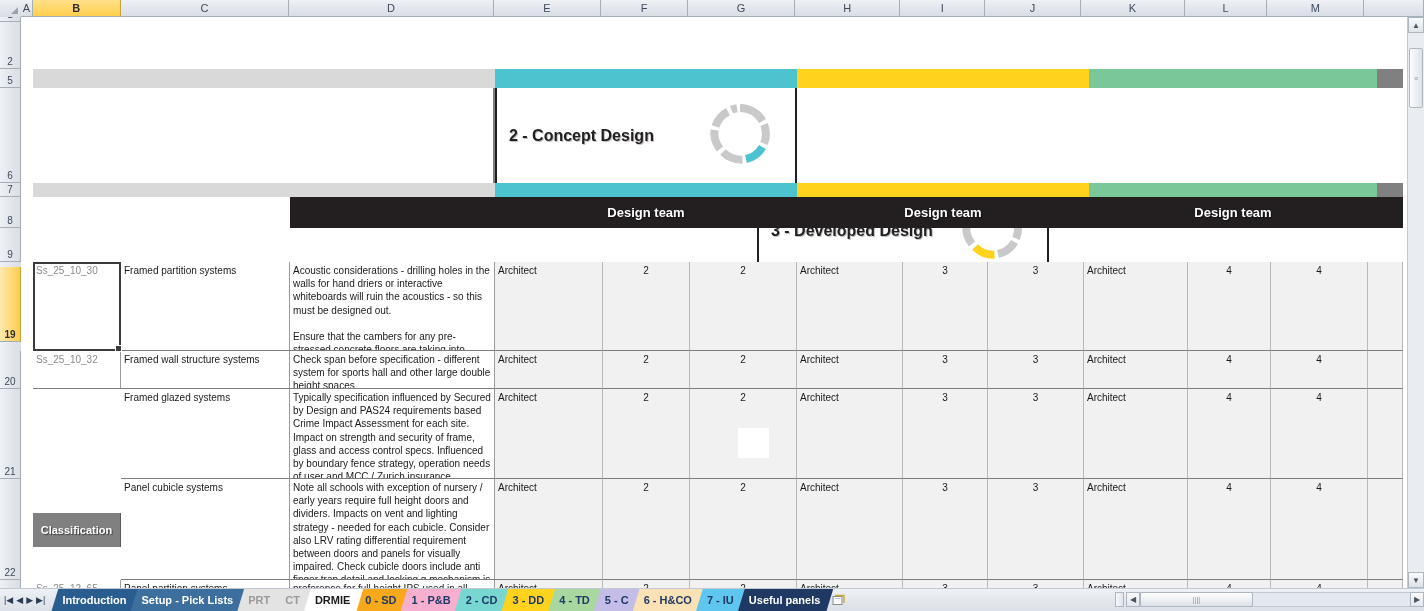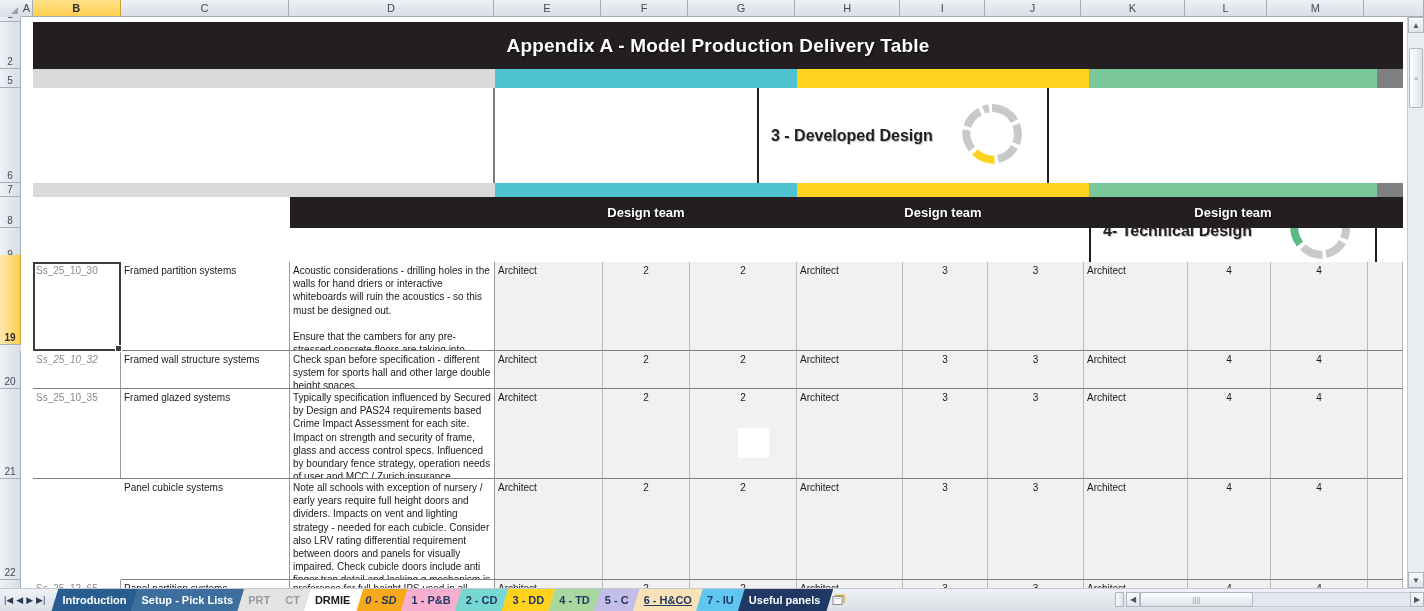--- a/index.html
+++ b/index.html
@@ -276,39 +276,54 @@
   </div>
 
   <div class="rowhead">
     <div class="rh" style="top:0px;   height:5px">1</div>
     <div class="rh" style="top:5px;   height:47px">2</div>
     <div class="rh" style="top:52px;  height:19px">5</div>
     <div class="rh" style="top:71px;  height:95px">6</div>
     <div class="rh" style="top:166px; height:14px">7</div>
     <div class="rh" style="top:180px; height:31px">8</div>
     <div class="rh" style="top:211px; height:34px">9</div>
-    <div class="rh selected" style="top:238px; height:90px">19</div>
+    <div class="rh selected" style="top:250px; height:75px">19</div>
     <div class="rh" style="top:334px; height:38px">20</div>
     <div class="rh" style="top:372px; height:90px">21</div>
     <div class="rh" style="top:462px; height:101px">22</div>
     <div class="rh" style="top:563px; height:25px"></div>
   </div>
 
   <div class="sheet">
 
-    <div class="cell title-bar" style="left:12px; top:5px; width:1370px; height:47px;">Appendix A - Model Production Delivery Table</div>
 
     <div class="cell" style="left:12px; top:52px; width:462px; height:19px; background:#d9d9d9;"></div>
     <div class="cell" style="left:474px; top:52px; width:302px; height:19px; background:#4cc3cf;"></div>
     <div class="cell" style="left:776px; top:52px; width:292px; height:19px; background:#ffd21e;"></div>
     <div class="cell" style="left:1068px; top:52px; width:288px; height:19px; background:#7ac79a;"></div>
     <div class="cell" style="left:1356px; top:52px; width:26px; height:19px; background:#808080;"></div>
 
     <div class="cell" style="left:12px; top:71px; width:462px; height:95px; background:#ffffff; border-right:2px solid #7d7d7d;"></div>
 
+    <div class="cell stage" style="left:474px; top:71px; width:302px; height:95px;">
+      <div class="stage-label">2 - Concept Design</div>
+      <div class="donut">
+        <svg width="62" height="62" viewBox="0 0 62 62">
+          <g fill="none" stroke-width="8" stroke-linecap="butt">
+            <path d="M31 5 A26 26 0 0 1 53.5 18" stroke="#c9c9c9"></path>
+            <path d="M55.1 21.5 A26 26 0 0 1 55.1 40.5" stroke="#c9c9c9"></path>
+            <path d="M53.5 44 A26 26 0 0 1 37 56" stroke="#4cc3cf"></path>
+            <path d="M33.5 56.7 A26 26 0 0 1 14 49" stroke="#c9c9c9"></path>
+            <path d="M11 46 A26 26 0 0 1 5.4 27" stroke="#c9c9c9"></path>
+            <path d="M6.4 23.5 A26 26 0 0 1 19 8.6" stroke="#c9c9c9"></path>
+            <path d="M22.5 6.8 A26 26 0 0 1 28 5.2" stroke="#c9c9c9"></path>
+          </g>
+        </svg>
+      </div>
+    </div>
 
     <div class="cell stage" style="left:736px; top:71px; width:292px; height:95px;">
       <div class="stage-label">3 - Developed Design</div>
       <div class="donut">
         <svg width="62" height="62" viewBox="0 0 62 62">
           <g fill="none" stroke-width="8" stroke-linecap="butt">
             <path d="M31 5 A26 26 0 0 1 53.5 18" stroke="#c9c9c9"></path>
             <path d="M55.1 21.5 A26 26 0 0 1 55.1 40.5" stroke="#c9c9c9"></path>
             <path d="M53.5 44 A26 26 0 0 1 37 56" stroke="#c9c9c9"></path>
             <path d="M33.5 56.7 A26 26 0 0 1 14 49" stroke="#ffd21e"></path>
@@ -364,35 +379,34 @@
     <div class="cell dcell num" style="left:582px; top:245px; width:87px; height:89px;">2</div>
     <div class="cell dcell num" style="left:669px; top:245px; width:107px; height:89px;">2</div>
     <div class="cell dcell" style="left:776px; top:245px; width:106px; height:89px;">Architect</div>
     <div class="cell dcell num" style="left:882px; top:245px; width:85px; height:89px;">3</div>
     <div class="cell dcell num" style="left:967px; top:245px; width:96px; height:89px;">3</div>
     <div class="cell dcell" style="left:1063px; top:245px; width:104px; height:89px;">Architect</div>
     <div class="cell dcell num" style="left:1167px; top:245px; width:83px; height:89px;">4</div>
     <div class="cell dcell num" style="left:1250px; top:245px; width:97px; height:89px;">4</div>
     <div class="cell dcell" style="left:1347px; top:245px; width:35px; height:89px;"></div>
 
-    <div class="cell dcell white classif" style="left:12px; top:334px; width:88px; height:38px;font-style:italic;">Ss_25_10_32</div>
+    <div class="cell dcell white classif" style="left:12px; top:334px; width:88px; height:38px;">Ss_25_10_32</div>
     <div class="cell dcell white notes" style="left:269px; top:334px; width:205px; height:38px;">Check span before specification - different system for sports hall and other large double height spaces</div>
     <div class="cell dcell white" style="left:100px; top:334px; width:169px; height:38px;">Framed wall structure systems</div>
     <div class="cell dcell" style="left:474px; top:334px; width:108px; height:38px;">Architect</div>
     <div class="cell dcell num" style="left:582px; top:334px; width:87px; height:38px;">2</div>
     <div class="cell dcell num" style="left:669px; top:334px; width:107px; height:38px;">2</div>
     <div class="cell dcell" style="left:776px; top:334px; width:106px; height:38px;">Architect</div>
     <div class="cell dcell num" style="left:882px; top:334px; width:85px; height:38px;">3</div>
     <div class="cell dcell num" style="left:967px; top:334px; width:96px; height:38px;">3</div>
     <div class="cell dcell" style="left:1063px; top:334px; width:104px; height:38px;">Architect</div>
     <div class="cell dcell num" style="left:1167px; top:334px; width:83px; height:38px;">4</div>
     <div class="cell dcell num" style="left:1250px; top:334px; width:97px; height:38px;">4</div>
     <div class="cell dcell" style="left:1347px; top:334px; width:35px; height:38px;"></div>
 
-    <div class="cell dcell white classif" style="left:12px; top:372px; width:88px; height:90px;">Ss_25_10_35</div>
     <div class="cell dcell white" style="left:100px; top:372px; width:169px; height:90px;">Framed glazed systems</div>
     <div class="cell dcell white notes" style="left:269px; top:372px; width:205px; height:90px;">Typically specification influenced by Secured by Design and PAS24 requirements based Crime Impact Assessment for each site. Impact on strength and security of frame, glass and access control specs. Influenced by boundary fence strategy, operation needs of user and MCC / Zurich insurance requirements.</div>
     <div class="cell dcell" style="left:474px; top:372px; width:108px; height:90px;">Architect</div>
     <div class="cell dcell num" style="left:582px; top:372px; width:87px; height:90px;">2</div>
     <div class="cell dcell num" style="left:669px; top:372px; width:107px; height:90px;">2</div>
     <div class="cell dcell" style="left:776px; top:372px; width:106px; height:90px;">Architect</div>
     <div class="cell dcell num" style="left:882px; top:372px; width:85px; height:90px;">3</div>
     <div class="cell dcell num" style="left:967px; top:372px; width:96px; height:90px;">3</div>
     <div class="cell dcell" style="left:1063px; top:372px; width:104px; height:90px;">Architect</div>
     <div class="cell dcell num" style="left:1167px; top:372px; width:83px; height:90px;">4</div>
@@ -446,27 +460,27 @@
       <span>▶</span>
       <span>▶|</span>
     </div>
 
     <div class="tabs">
       <div class="tab" style="background:#2a5d8f; color:#ffffff;">Introduction</div>
       <div class="tab" style="background:#3d6f9e; color:#ffffff;">Setup - Pick Lists</div>
       <div class="tab" style="background:#e3e3e3; color:#9a9a9a;">PRT</div>
       <div class="tab" style="background:#e3e3e3; color:#9a9a9a;">CT</div>
       <div class="tab active">DRMIE</div>
-      <div class="tab" style="background:#f7a81b;font-style:italic;">0 - SD</div>
+      <div class="tab" style="background:#f7a81b;">0 - SD</div>
       <div class="tab" style="background:#f7afd0;">1 - P&amp;B</div>
       <div class="tab" style="background:#79d7d2;">2 - CD</div>
       <div class="tab" style="background:#ffd21e;">3 - DD</div>
       <div class="tab" style="background:#a8d8a0;">4 - TD</div>
       <div class="tab" style="background:#c3bde8;">5 - C</div>
-      <div class="tab" style="background:#fbe2b6;text-decoration:underline;">6 - H&amp;CO</div>
+      <div class="tab" style="background:#fbe2b6;">6 - H&amp;CO</div>
       <div class="tab" style="background:#5fc6f0;">7 - IU</div>
       <div class="tab" style="background:#1f3864; color:#ffffff;">Useful panels</div>
       <div class="tab-icon">
         <svg width="14" height="13" viewBox="0 0 14 13">
           <rect x="1" y="2.5" width="9" height="8" fill="#fdfdfd" stroke="#8a8a8a" stroke-width="1"></rect>
           <path d="M3 1.5 L12 1.5 L12 9" fill="none" stroke="#c8a93c" stroke-width="1.4"></path>
           <rect x="2.5" y="4" width="6" height="1" fill="#b9c8dd"></rect>
         </svg>
       </div>
     </div>

